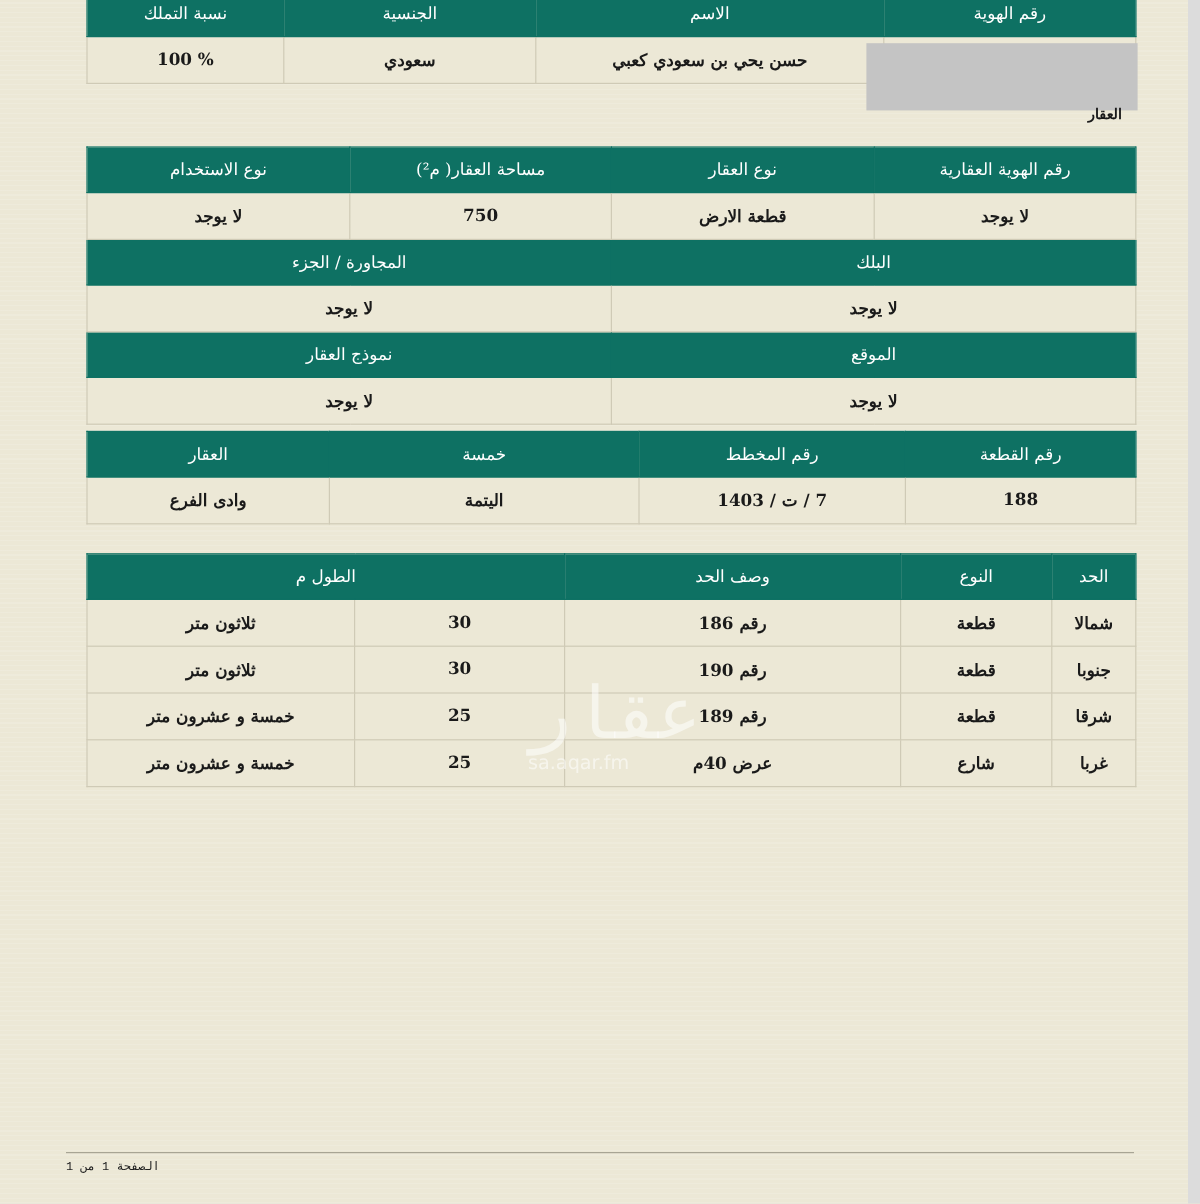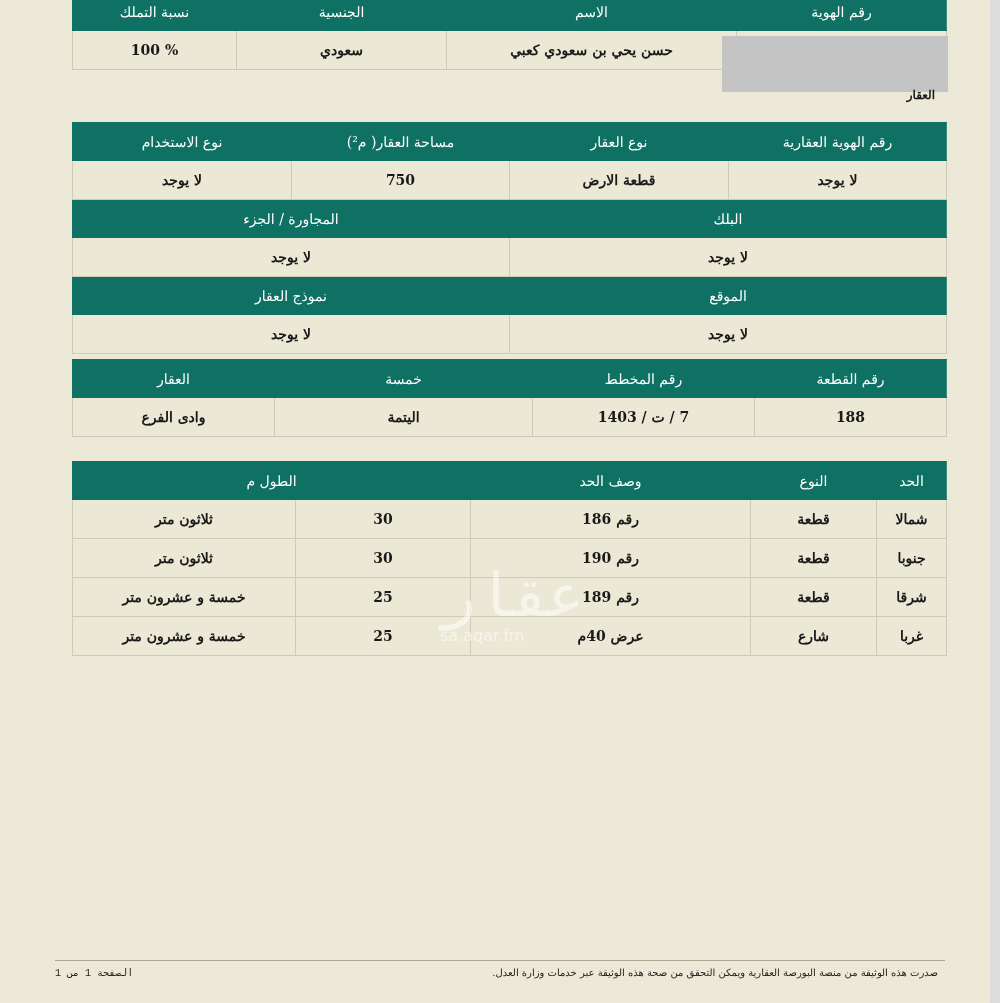--- a/index.html
+++ b/index.html
@@ -165,15 +165,14 @@
     </tr>
   </tbody>
     </table>
 
   <div class="watermark">
     <span class="logo">عقار</span>
     <span class="url">sa.aqar.fm</span>
   </div>
 
   <div class="footer-line"></div>
-  <div class="footer-note">صدرت هذه الوثيقة من منصة البورصة العقارية ويمكن التحقق من صحة هذه الوثيقة عبر خدمات وزارة العدل.</div>
   <div class="footer-page">الصفحة 1 من 1</div>
 </div>
 
 </body></html>

